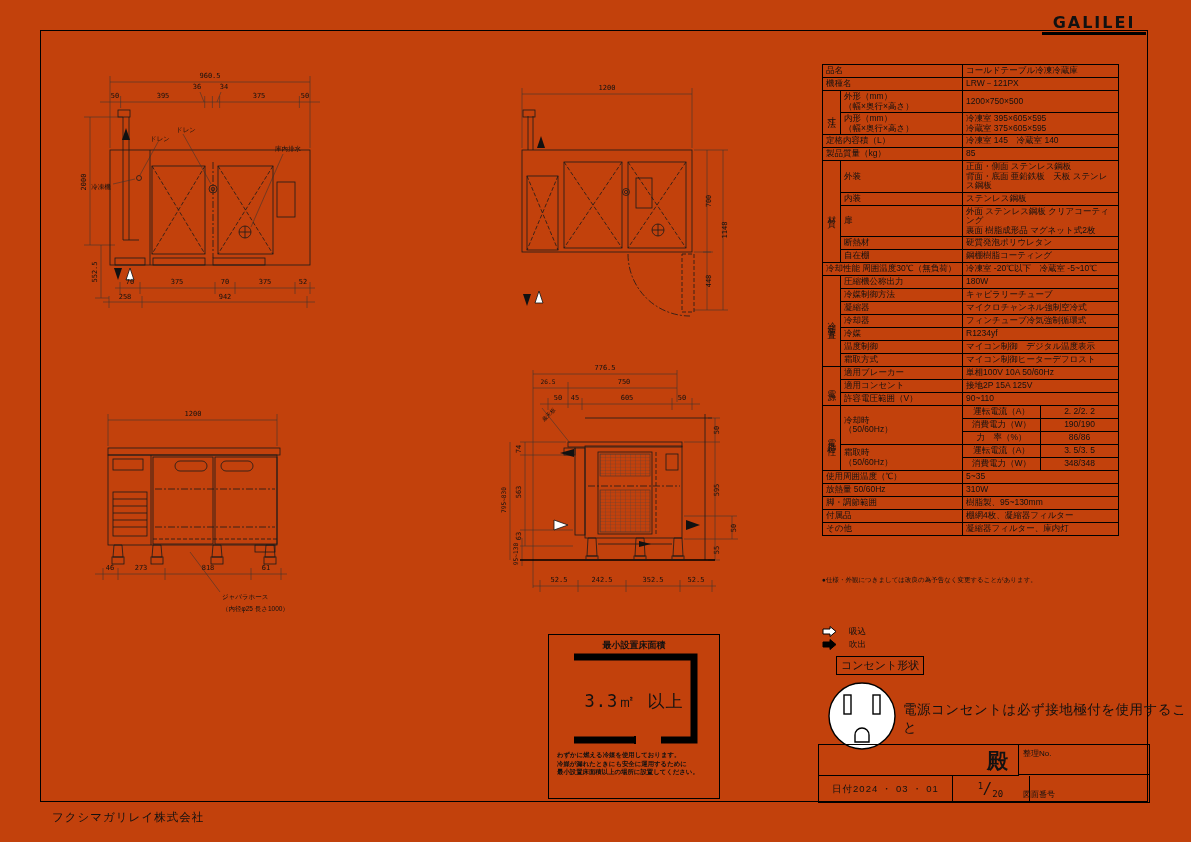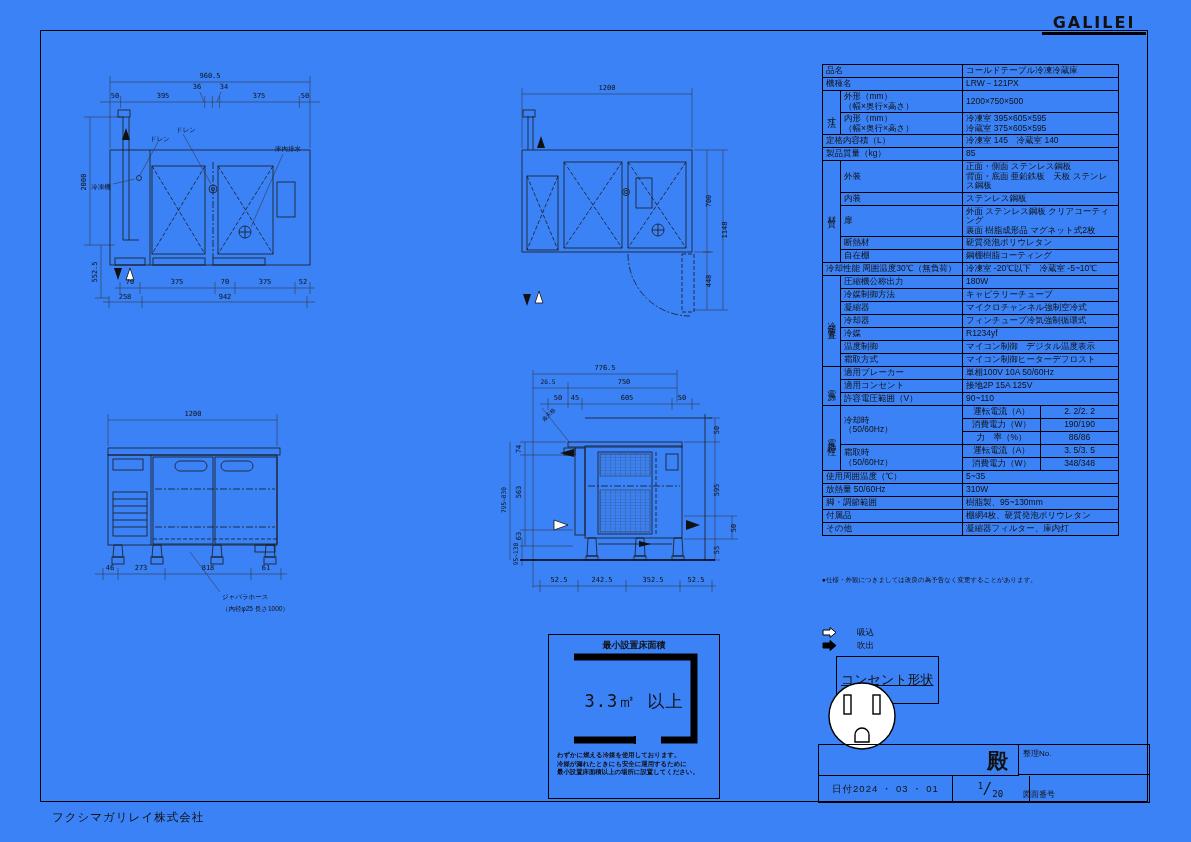--- a/index.html
+++ b/index.html
@@ -1,17 +1,17 @@
 <!DOCTYPE html>
 <html><head>
 <meta charset="utf-8">
 <style>
   html,body{margin:0;padding:0;background:#fff;}
   body{width:1191px;height:842px;font-family:"Liberation Sans",sans-serif;color:#111;}
-  #sheet{position:relative;width:1191px;height:842px;background:#3b82f6;overflow:hidden;}
+  #sheet{position:relative;width:1191px;height:842px;background:#c2410c;overflow:hidden;}
   .abs{position:absolute;}
   
   #frame{left:40px;top:30px;width:1106px;height:770px;border:1.5px solid #000;}
   
   #logo{left:1042px;top:13px;width:104px;text-align:center;font-family:"DejaVu Sans",sans-serif;
         font-weight:bold;font-size:16px;letter-spacing:2px;border-bottom:3.5px solid #000;padding-bottom:0px;}
   
   #company{left:52px;top:810px;font-size:11.5px;letter-spacing:1px;}
   
   table.spec{border-collapse:collapse;table-layout:fixed;width:296px;font-size:8.5px;line-height:1.12;}
@@ -34,22 +34,22 @@
   .dsh{stroke-dasharray:4 2;}
   .cl{stroke-dasharray:7 2 2 2;}
   .blk{fill:#111;stroke:none;}
   .wht{fill:#fff;stroke:#111;stroke-width:0.8;}
   
   #minarea{left:548px;top:634px;width:170px;height:163px;border:1px solid #000;}
   #minarea .t{text-align:center;font-size:9px;font-weight:bold;margin-top:4px;}
   #minarea .note{font-size:6.4px;line-height:1.35;margin:0 0 0 8px;font-weight:bold;}
   #ma-val{font-size:17px;font-family:"DejaVu Sans Mono",monospace;letter-spacing:1px;}
   
-  .legrow{display:flex;align-items:center;gap:20px;font-size:8.5px;height:13px;}
-  #consent-box{left:836px;top:656px;border:1px solid #000;font-size:13px;padding:14px 4px;text-decoration:underline;}
+  .legrow{display:flex;align-items:flex-start;gap:12px;font-size:8.5px;height:13px;}
+  #consent-box{left:836px;top:656px;border:1px solid #000;font-size:11px;padding:1px 4px;}
   #outlet-warning{left:903px;top:701px;font-size:13.5px;letter-spacing:0.5px;}
   
   #note{left:822px;top:576px;font-size:6.5px;}
   
   #tblock{left:818px;top:744px;width:330px;height:57px;border:1.5px solid #000;}
   #tb-main{position:absolute;left:0;top:0;width:199px;height:30px;border-right:1px solid #000;border-bottom:1px solid #000;}
   #tb-dono{position:absolute;right:10px;top:2px;font-size:21px;font-weight:bold;}
   #tb-seiri{position:absolute;left:199px;top:0;right:0;height:30px;border-bottom:1px solid #000;font-size:8px;padding:3px 5px;box-sizing:border-box;}
   #tb-date{position:absolute;left:0;top:31px;width:133px;bottom:0;border-right:1px solid #000;font-size:9.5px;display:flex;align-items:center;justify-content:center;letter-spacing:1px;}
   #tb-scale{position:absolute;left:133px;top:31px;width:78px;bottom:0;border-right:1px solid #000;text-align:center;font-size:9px;padding-top:4px;box-sizing:border-box;font-family:"DejaVu Sans Mono",monospace;}
@@ -491,21 +491,21 @@
       <tr>
             <td colspan="2" class="lab">放熱量 50/60Hz</td>
           <td colspan="2">310W</td>
           </tr>
       <tr>
             <td colspan="2" class="lab">脚・調節範囲</td>
           <td colspan="2">樹脂製、95~130mm</td>
           </tr>
       <tr class="h3">
             <td colspan="2" class="lab">付属品</td>
-          <td colspan="2">棚網4枚、硬質発泡ポリウレタン</td>
+          <td colspan="2">棚網4枚、凝縮器フィルター</td>
           </tr>
       <tr class="h4">
             <td colspan="2" class="lab">その他</td>
           <td colspan="2">凝縮器フィルター、庫内灯</td>
           </tr>
     </tbody>
       </table>
   </div>
 
   <div class="abs" id="note">●仕様・外観につきましては改良の為予告なく変更することがあります。</div>
@@ -536,20 +536,21 @@
       <span>吹出</span>
     </div>
   </div>
   <div class="abs" id="consent-box">コンセント形状</div>
   <svg class="abs" style="left:824px;top:678px" width="76" height="76" viewBox="0 0 76 76">
     <circle cx="38" cy="38" r="33" fill="#fff" stroke="#000" stroke-width="1.4"></circle>
     <rect x="20" y="17" width="7" height="19" fill="#fff" stroke="#000" stroke-width="1.4"></rect>
     <rect x="49" y="17" width="7" height="19" fill="#fff" stroke="#000" stroke-width="1.4"></rect>
     <path d="M31,64 v-7 a7,7 0 0 1 14,0 v7 z" fill="#fff" stroke="#000" stroke-width="1.4"></path>
   </svg>
+  <div class="abs" id="outlet-warning">電源コンセントは必ず接地極付を使用すること</div>
 
   <div class="abs" id="tblock">
     <div id="tb-main">
       <span id="tb-dono">殿</span>
     </div>
     <div id="tb-seiri">整理No.</div>
     <div id="tb-date">日付2024 ・ 03 ・ 01</div>
     <div id="tb-scale">
       <span class="n">1</span><span class="s">/</span><span class="dn">20</span>
     </div>

